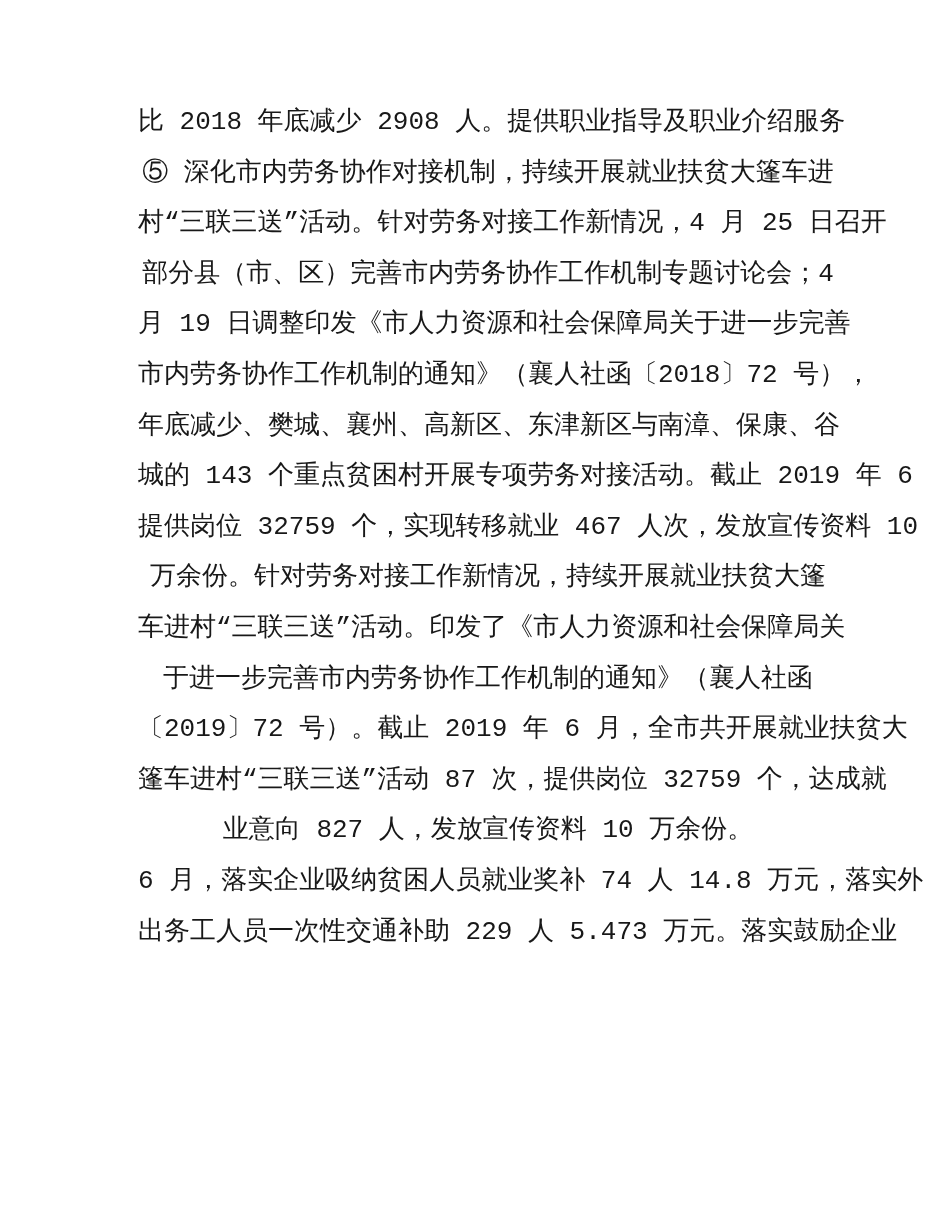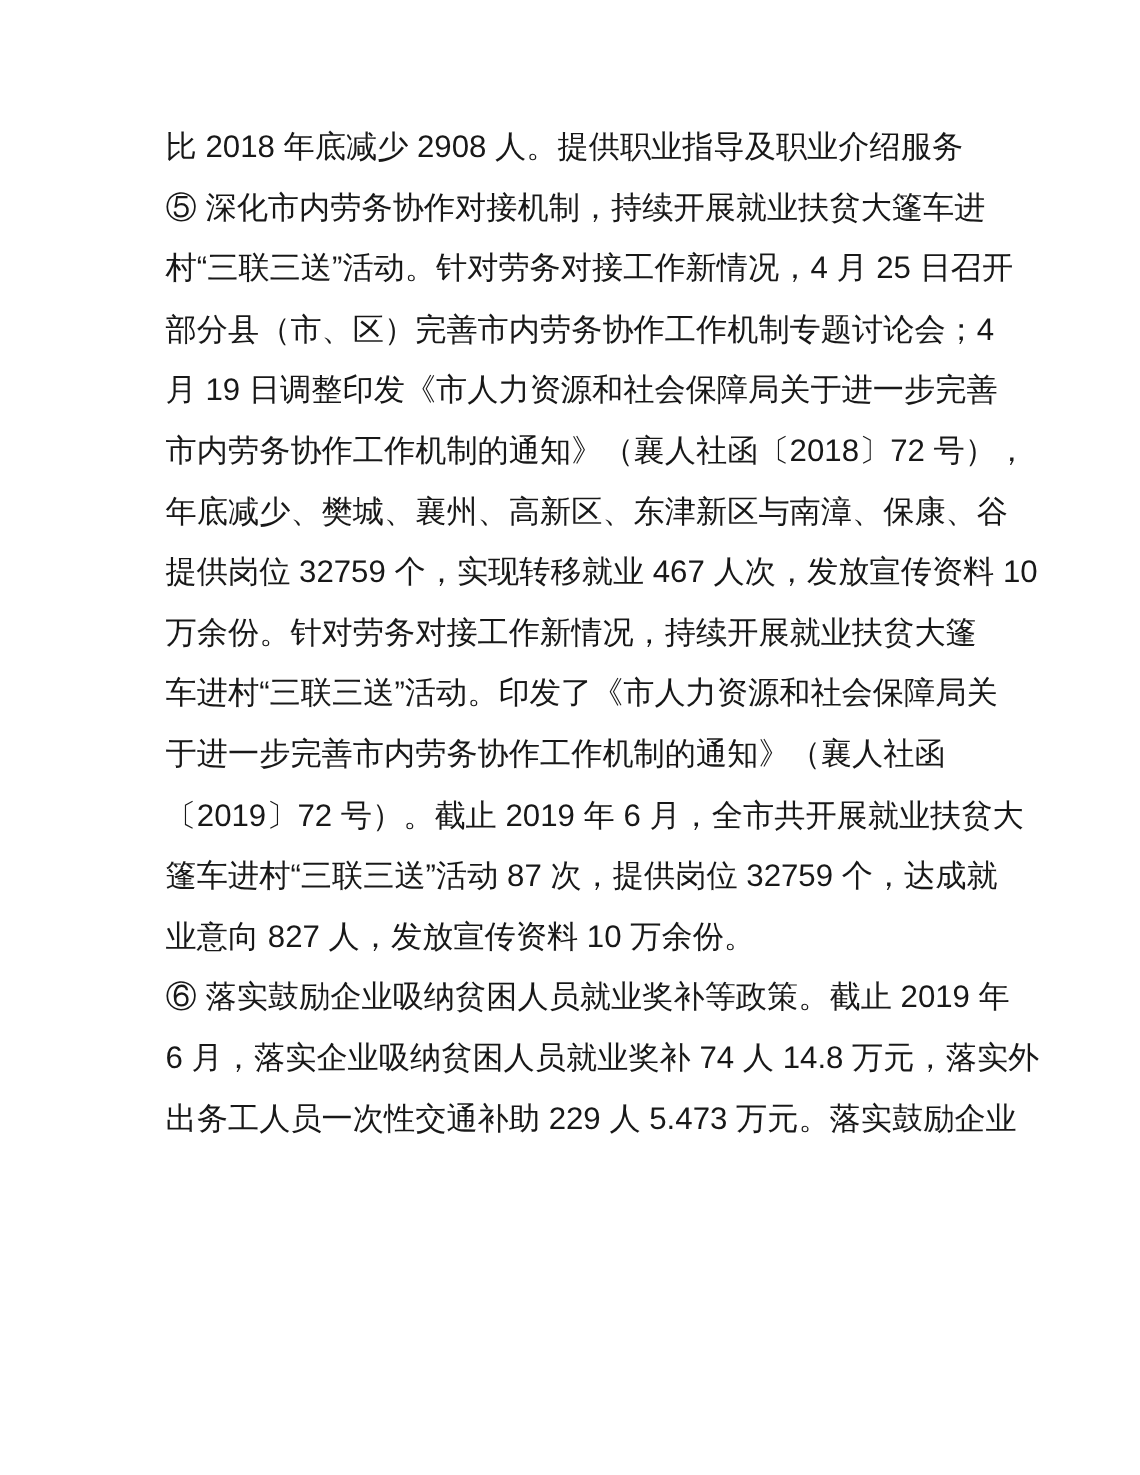--- a/index.html
+++ b/index.html
@@ -17,49 +17,49 @@
     width: 950px;
     height: 1229px;
     background: #ffffff;
     overflow: hidden;
   }
   .textblock {
     position: absolute;
     left: 138px;
     top: 97px;
     width: 700px;
-    font-family: Liberation Sans, sans-serif;
+    font-family: Liberation Mono, monospace;
     font-size: 26px;
     line-height: 50.6px;
     color: #181818;
     white-space: nowrap;
-    text-align: left;
+    text-align: center;
     font-kerning: none;
   }
   .line {
     height: 50.6px;
     overflow: visible;
   }
 </style>
 </head>
 <body>
 
 <div class="page">
   <div class="textblock">
     <div class="line">比 2018 年底减少 2908 人。提供职业指导及职业介绍服务</div>
     <div class="line">⑤ 深化市内劳务协作对接机制，持续开展就业扶贫大篷车进</div>
     <div class="line">村“三联三送”活动。针对劳务对接工作新情况，4 月 25 日召开</div>
     <div class="line">部分县（市、区）完善市内劳务协作工作机制专题讨论会；4</div>
     <div class="line">月 19 日调整印发《市人力资源和社会保障局关于进一步完善</div>
     <div class="line">市内劳务协作工作机制的通知》（襄人社函〔2018〕72 号），</div>
     <div class="line">年底减少、樊城、襄州、高新区、东津新区与南漳、保康、谷</div>
+    <div class="line">城的 143 个重点贫困村开展专项劳务对接活动。截止 2019 年 6</div>
     <div class="line">提供岗位 32759 个，实现转移就业 467 人次，发放宣传资料 10</div>
     <div class="line">万余份。针对劳务对接工作新情况，持续开展就业扶贫大篷</div>
     <div class="line">车进村“三联三送”活动。印发了《市人力资源和社会保障局关</div>
     <div class="line">于进一步完善市内劳务协作工作机制的通知》（襄人社函</div>
     <div class="line">〔2019〕72 号）。截止 2019 年 6 月，全市共开展就业扶贫大</div>
     <div class="line">篷车进村“三联三送”活动 87 次，提供岗位 32759 个，达成就</div>
     <div class="line">业意向 827 人，发放宣传资料 10 万余份。</div>
-    <div class="line">⑥ 落实鼓励企业吸纳贫困人员就业奖补等政策。截止 2019 年</div>
     <div class="line">6 月，落实企业吸纳贫困人员就业奖补 74 人 14.8 万元，落实外</div>
     <div class="line">出务工人员一次性交通补助 229 人 5.473 万元。落实鼓励企业</div>
   </div>
 </div>
 
 </body></html>

